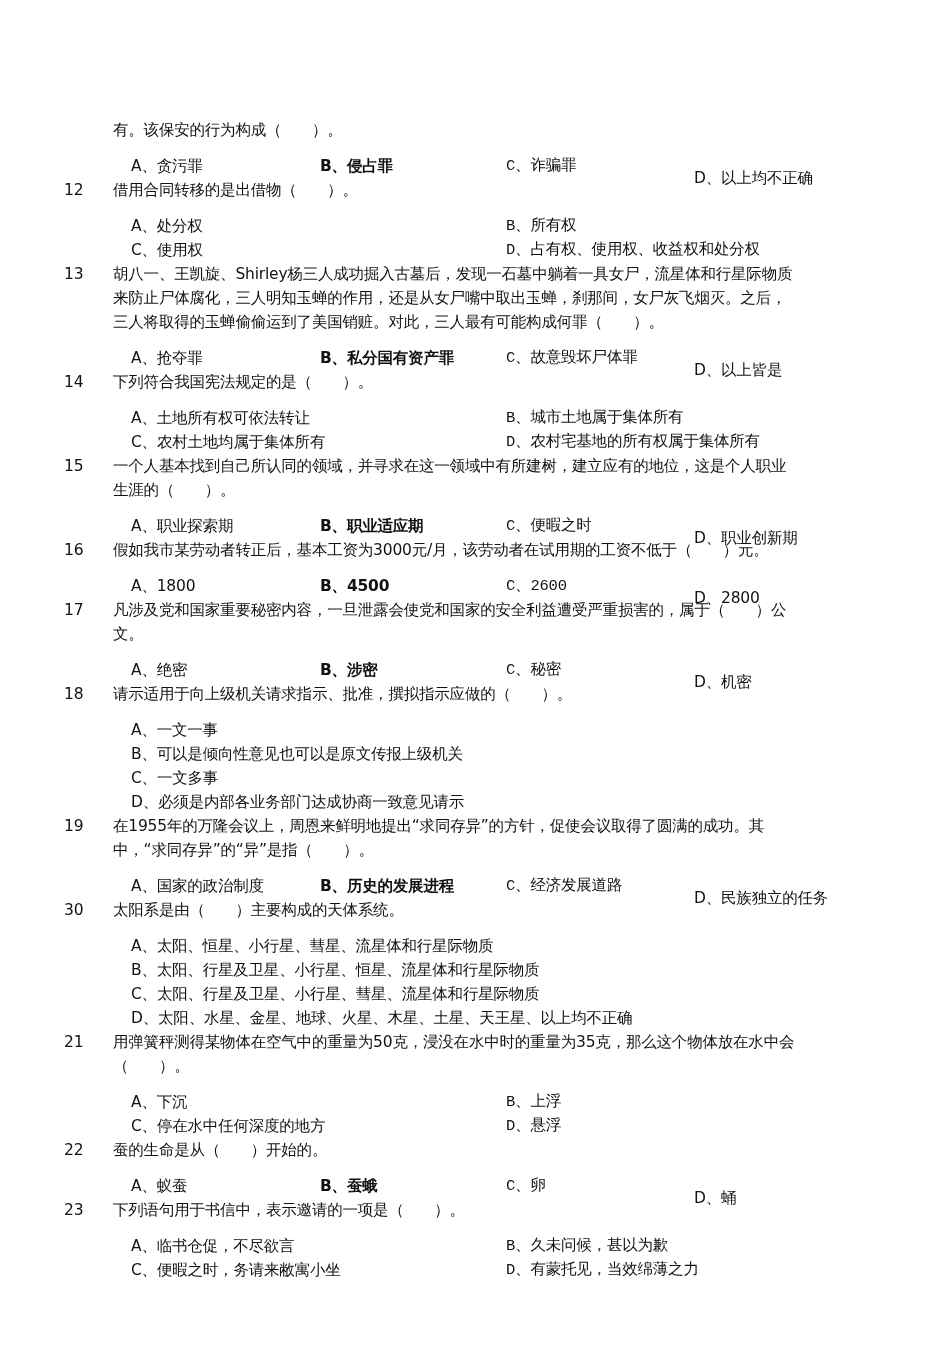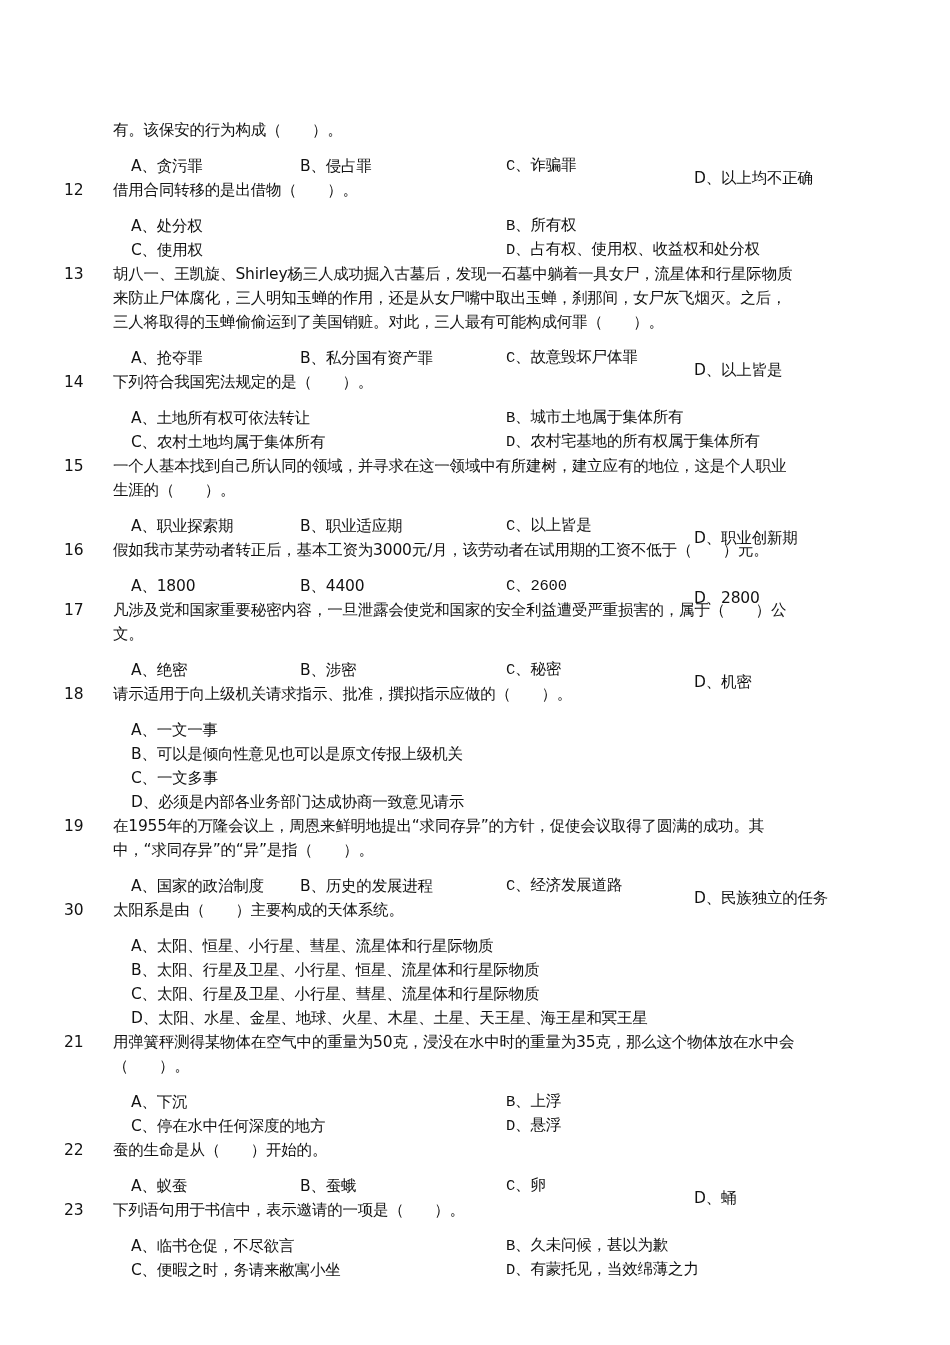--- a/index.html
+++ b/index.html
@@ -4,21 +4,21 @@
 <style>
   html, body { margin: 0; padding: 0; background: #ffffff; }
   body { width: 950px; height: 1345px; position: relative; overflow: hidden;
          font-family: "DejaVu Sans", "Liberation Sans", sans-serif; color: #111; }
   .page { position: absolute; left: 0; top: 0; width: 950px; }
   .line { position: absolute; font-size: 15.5px; line-height: 20px; white-space: nowrap; letter-spacing: -0.2px; }
   .qnum { left: 64px; }
   .qtext { left: 113px; }
   .opt { }
   .c0 { left: 131px; }
-  .c1 { left: 300px; }
+  .c1 { left: 320px; font-weight: bold; }
   .c2 { left: 506px; font-family: Liberation Mono, monospace; }
   .c3 { left: 694px; margin-top: 12px; }
 </style>
 </head>
 <body>
 
 <div class="page">
 
   <div class="line qtext" style="top:120px">有。该保安的行为构成（　　）。</div>
   <div class="line opt c0" style="top:156px">A、贪污罪</div>
@@ -47,27 +47,27 @@
   <div class="line opt c0" style="top:408px">A、土地所有权可依法转让</div>
   <div class="line opt c2" style="top:408px">B、城市土地属于集体所有</div>
   <div class="line opt c0" style="top:432px">C、农村土地均属于集体所有</div>
   <div class="line opt c2" style="top:432px">D、农村宅基地的所有权属于集体所有</div>
 
   <div class="line qnum" style="top:456px">15</div>
   <div class="line qtext" style="top:456px">一个人基本找到自己所认同的领域，并寻求在这一领域中有所建树，建立应有的地位，这是个人职业</div>
   <div class="line qtext" style="top:480px">生涯的（　　）。</div>
   <div class="line opt c0" style="top:516px">A、职业探索期</div>
   <div class="line opt c1" style="top:516px">B、职业适应期</div>
-  <div class="line opt c2" style="top:516px">C、以上皆是</div>
+  <div class="line opt c2" style="top:516px">C、便暇之时</div>
   <div class="line opt c3" style="top:516px">D、职业创新期</div>
 
   <div class="line qnum" style="top:540px">16</div>
   <div class="line qtext" style="top:540px">假如我市某劳动者转正后，基本工资为3000元/月，该劳动者在试用期的工资不低于（　　）元。</div>
   <div class="line opt c0" style="top:576px">A、1800</div>
-  <div class="line opt c1" style="top:576px">B、4400</div>
+  <div class="line opt c1" style="top:576px">B、4500</div>
   <div class="line opt c2" style="top:576px">C、2600</div>
   <div class="line opt c3" style="top:576px">D、2800</div>
 
   <div class="line qnum" style="top:600px">17</div>
   <div class="line qtext" style="top:600px">凡涉及党和国家重要秘密内容，一旦泄露会使党和国家的安全利益遭受严重损害的，属于（　　）公</div>
   <div class="line qtext" style="top:624px">文。</div>
   <div class="line opt c0" style="top:660px">A、绝密</div>
   <div class="line opt c1" style="top:660px">B、涉密</div>
   <div class="line opt c2" style="top:660px">C、秘密</div>
   <div class="line opt c3" style="top:660px">D、机密</div>
@@ -85,21 +85,21 @@
   <div class="line opt c0" style="top:876px">A、国家的政治制度</div>
   <div class="line opt c1" style="top:876px">B、历史的发展进程</div>
   <div class="line opt c2" style="top:876px">C、经济发展道路</div>
   <div class="line opt c3" style="top:876px">D、民族独立的任务</div>
 
   <div class="line qnum" style="top:900px">30</div>
   <div class="line qtext" style="top:900px">太阳系是由（　　）主要构成的天体系统。</div>
   <div class="line opt c0" style="top:936px">A、太阳、恒星、小行星、彗星、流星体和行星际物质</div>
   <div class="line opt c0" style="top:960px">B、太阳、行星及卫星、小行星、恒星、流星体和行星际物质</div>
   <div class="line opt c0" style="top:984px">C、太阳、行星及卫星、小行星、彗星、流星体和行星际物质</div>
-  <div class="line opt c0" style="top:1008px">D、太阳、水星、金星、地球、火星、木星、土星、天王星、海王星和冥王星</div>
+  <div class="line opt c0" style="top:1008px">D、太阳、水星、金星、地球、火星、木星、土星、天王星、以上均不正确</div>
 
   <div class="line qnum" style="top:1032px">21</div>
   <div class="line qtext" style="top:1032px">用弹簧秤测得某物体在空气中的重量为50克，浸没在水中时的重量为35克，那么这个物体放在水中会</div>
   <div class="line qtext" style="top:1056px">（　　）。</div>
   <div class="line opt c0" style="top:1092px">A、下沉</div>
   <div class="line opt c2" style="top:1092px">B、上浮</div>
   <div class="line opt c0" style="top:1116px">C、停在水中任何深度的地方</div>
   <div class="line opt c2" style="top:1116px">D、悬浮</div>
 
   <div class="line qnum" style="top:1140px">22</div>

